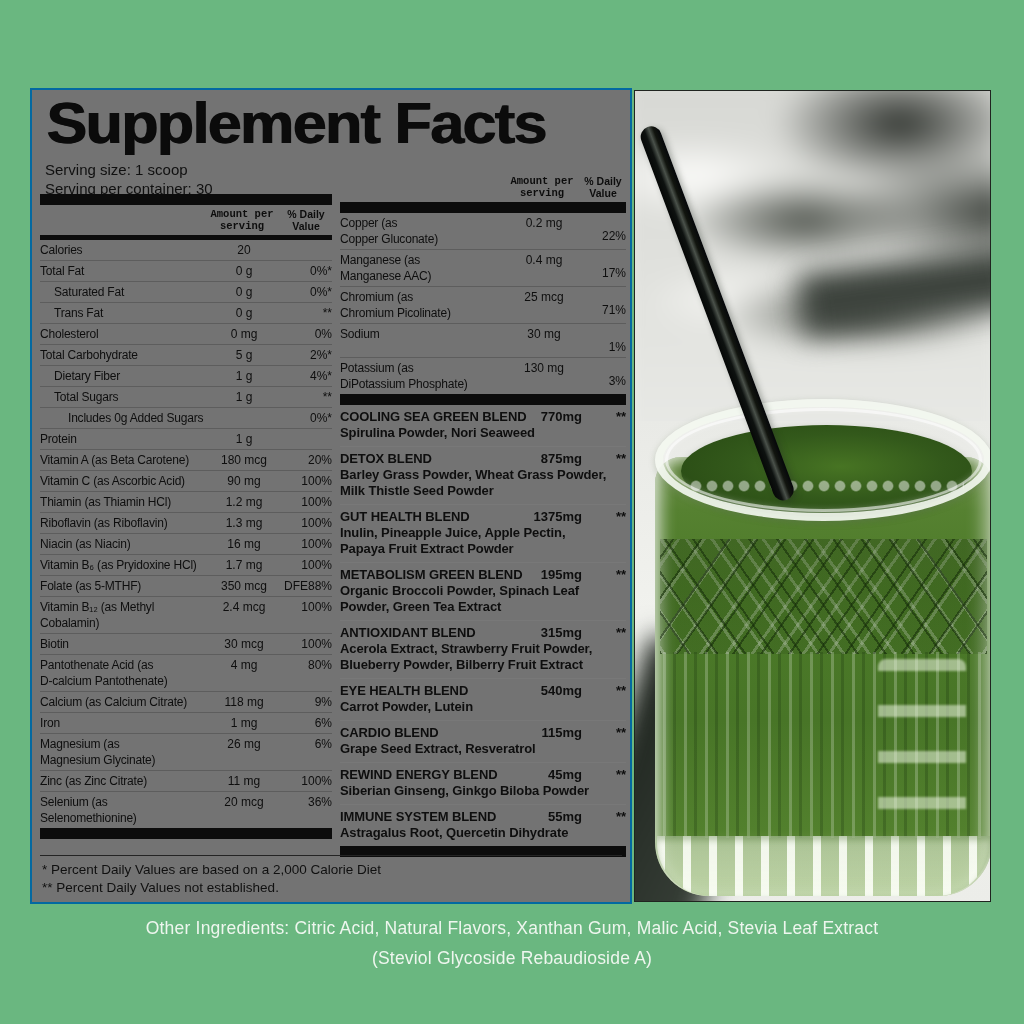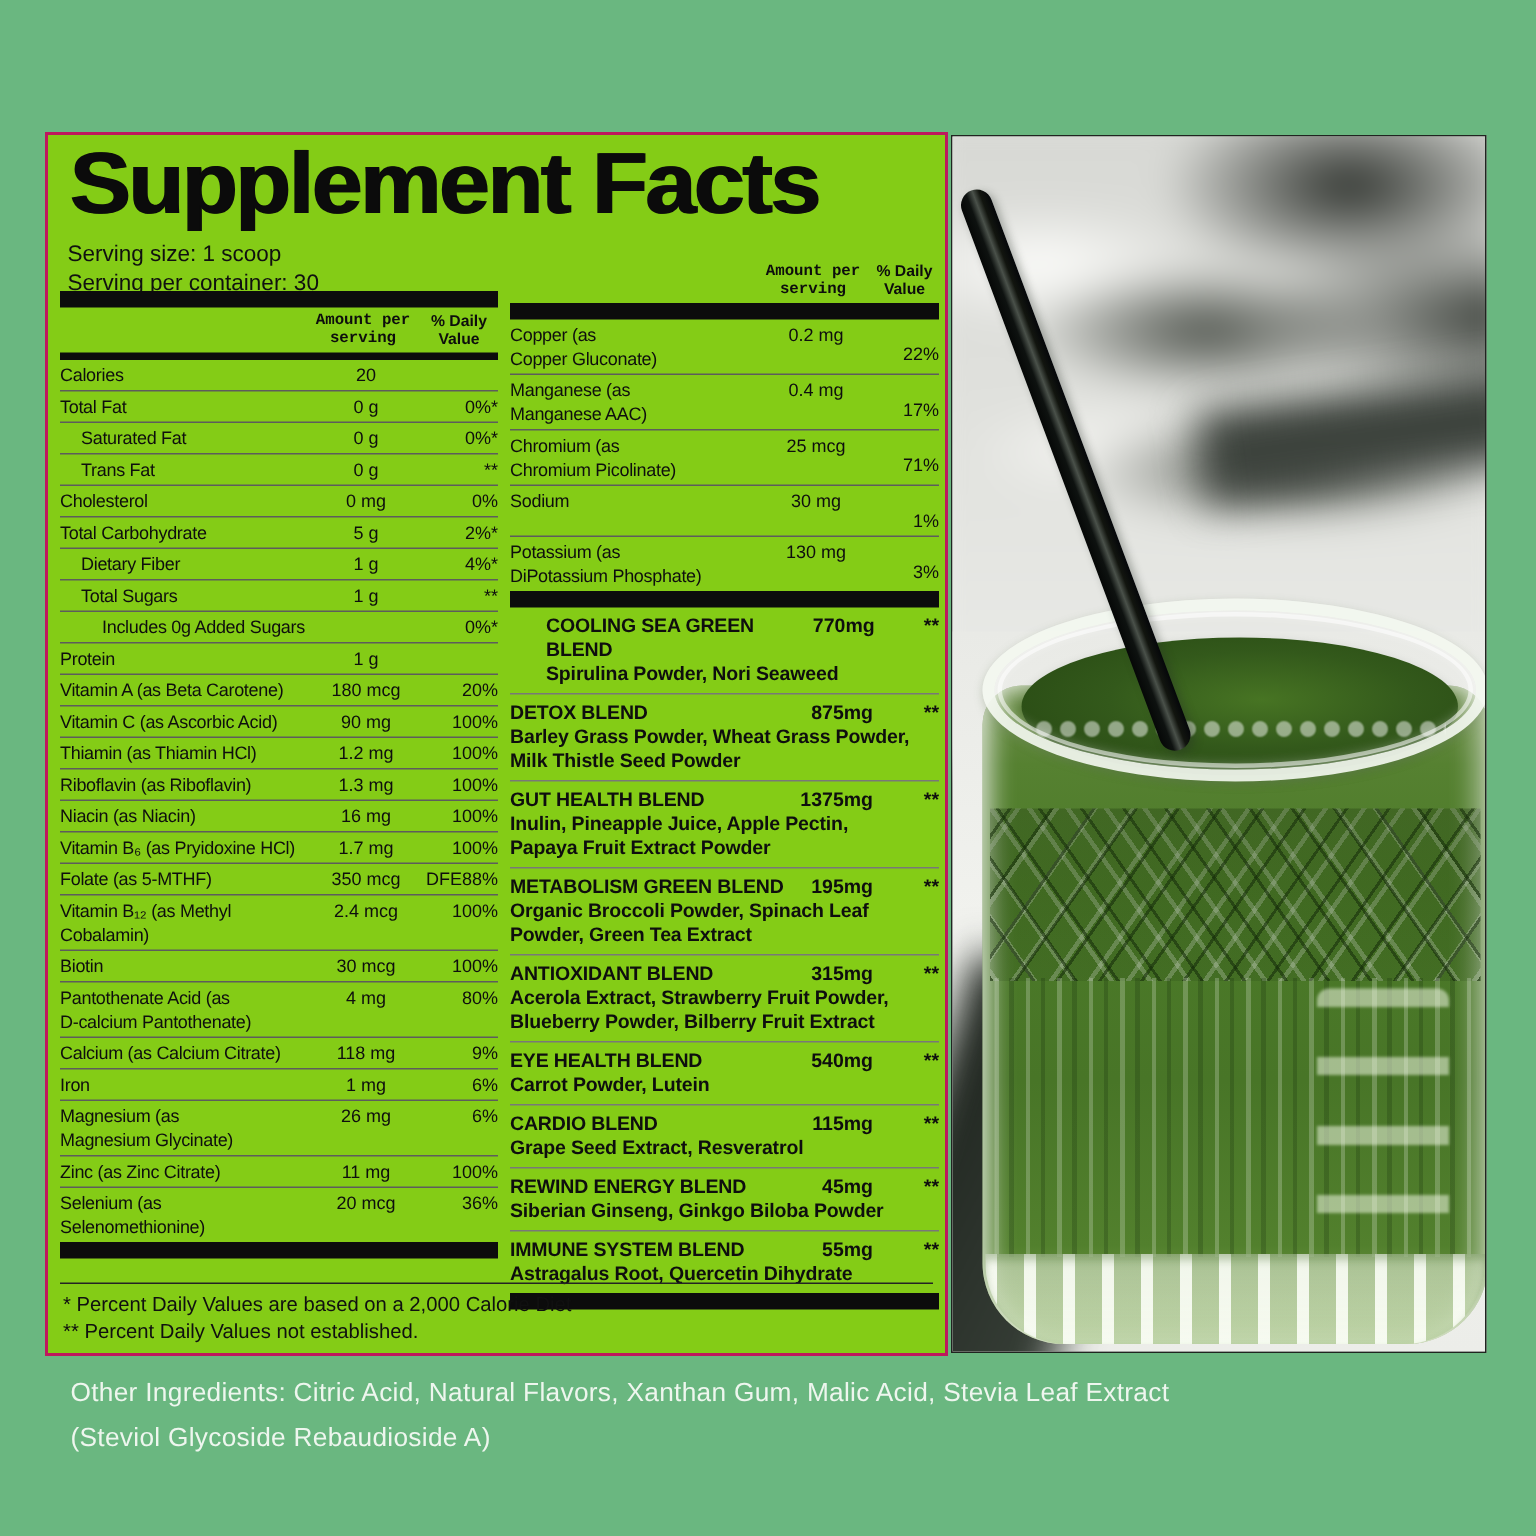--- a/index.html
+++ b/index.html
@@ -4,21 +4,21 @@
 <style>
   html,body{margin:0;padding:0;}
   body{
     width:1024px;height:1024px;position:relative;overflow:hidden;
     background:#6ab780;
     font-family:"Liberation Sans",sans-serif;
   }
   
   #label-panel{
     position:absolute;left:30px;top:88px;width:598px;height:812px;
-    background:#84cc16;border:2px solid #be185d;box-sizing:content-box;
+    background:#737373;border:2px solid #0369a1;box-sizing:content-box;
   }
   .title{
     position:absolute;left:14px;top:2px;
     font-size:58px;line-height:62px;font-weight:bold;color:#0b0b0b;
     letter-spacing:-1.5px;white-space:nowrap;
     transform:scaleX(1.05);transform-origin:left top;
     text-shadow:1.2px 0 0 #0b0b0b;
   }
   .serving{position:absolute;left:13px;top:70px;font-size:15px;line-height:19px;color:#101010;}
   .lcol{position:absolute;left:8px;top:104px;width:292px;}
@@ -34,21 +34,21 @@
   .nrow{display:flex;align-items:flex-start;border-top:1px solid #5d5d5d;padding:2px 0;font-size:12px;line-height:16px;color:#0e0e0e;}
   [data-list] .nrow:first-child{border-top:none;}
   .nl{flex:1;letter-spacing:-0.2px;white-space:pre-line;padding-right:2px;}
   .na{width:76px;text-align:center;}
   .nd{width:50px;text-align:right;}
   .rcol .nd{width:44px;margin-top:13px;}
   .ind1 .nl{padding-left:14px;}
   .ind2 .nl{padding-left:28px;}
   
   .brow{border-top:1px solid #787878;padding:4px 0 5px;color:#0e0e0e;}
-  [data-list] .brow:first-child{border-top:none;margin-left:24px;}
+  [data-list] .brow:first-child{border-top:none;}
   .bl1{display:flex;font-weight:bold;font-size:13px;line-height:16px;}
   .bn{letter-spacing:-0.1px;}
   .ba{margin-left:auto;padding-right:20px;}
   .bd{width:24px;text-align:right;}
   .bl2{font-weight:bold;font-size:13px;line-height:16px;white-space:pre-line;letter-spacing:-0.1px;}
   .footrule{position:absolute;left:8px;width:582px;top:765px;border-top:1.5px solid #242424;}
   .footnotes{position:absolute;left:10px;top:771px;width:560px;}
   .fnote{font-size:13.5px;line-height:17.5px;color:#101010;}
   
   #photo{
@@ -105,21 +105,21 @@
     box-shadow:inset 0 0 10px rgba(255,255,255,.6), 0 2px 6px rgba(120,140,110,.35);}
   .g-rim2{position:absolute;left:10px;right:10px;top:9px;height:104px;border-radius:50%;
     border:3px solid rgba(255,255,255,.55);box-sizing:border-box;}
   .straw{position:absolute;left:2px;top:36px;width:21px;height:398px;border-radius:11px;
     transform:rotate(-20.5deg);transform-origin:50% 0;
     background:linear-gradient(90deg,#060807 0%,#0e1210 30%,#4a514a 52%,#12150f 72%,#05070a 100%);
     box-shadow:2px 3px 6px rgba(40,50,40,.35);}
   
   #other-ing{
     position:absolute;left:47px;top:913px;width:930px;
-    font-size:17.5px;line-height:30px;color:#eef6ee;letter-spacing:.2px;white-space:pre-line;
+    font-size:17.5px;line-height:30px;color:#eef6ee;letter-spacing:.2px;white-space:pre-line;text-align:center;
   }
 </style>
 </head>
 <body>
 
 <div id="label-panel">
   <div class="title">Supplement Facts</div>
   <div class="serving">
     <div>Serving size: 1 scoop</div>
     <div>Serving per container: 30</div>

